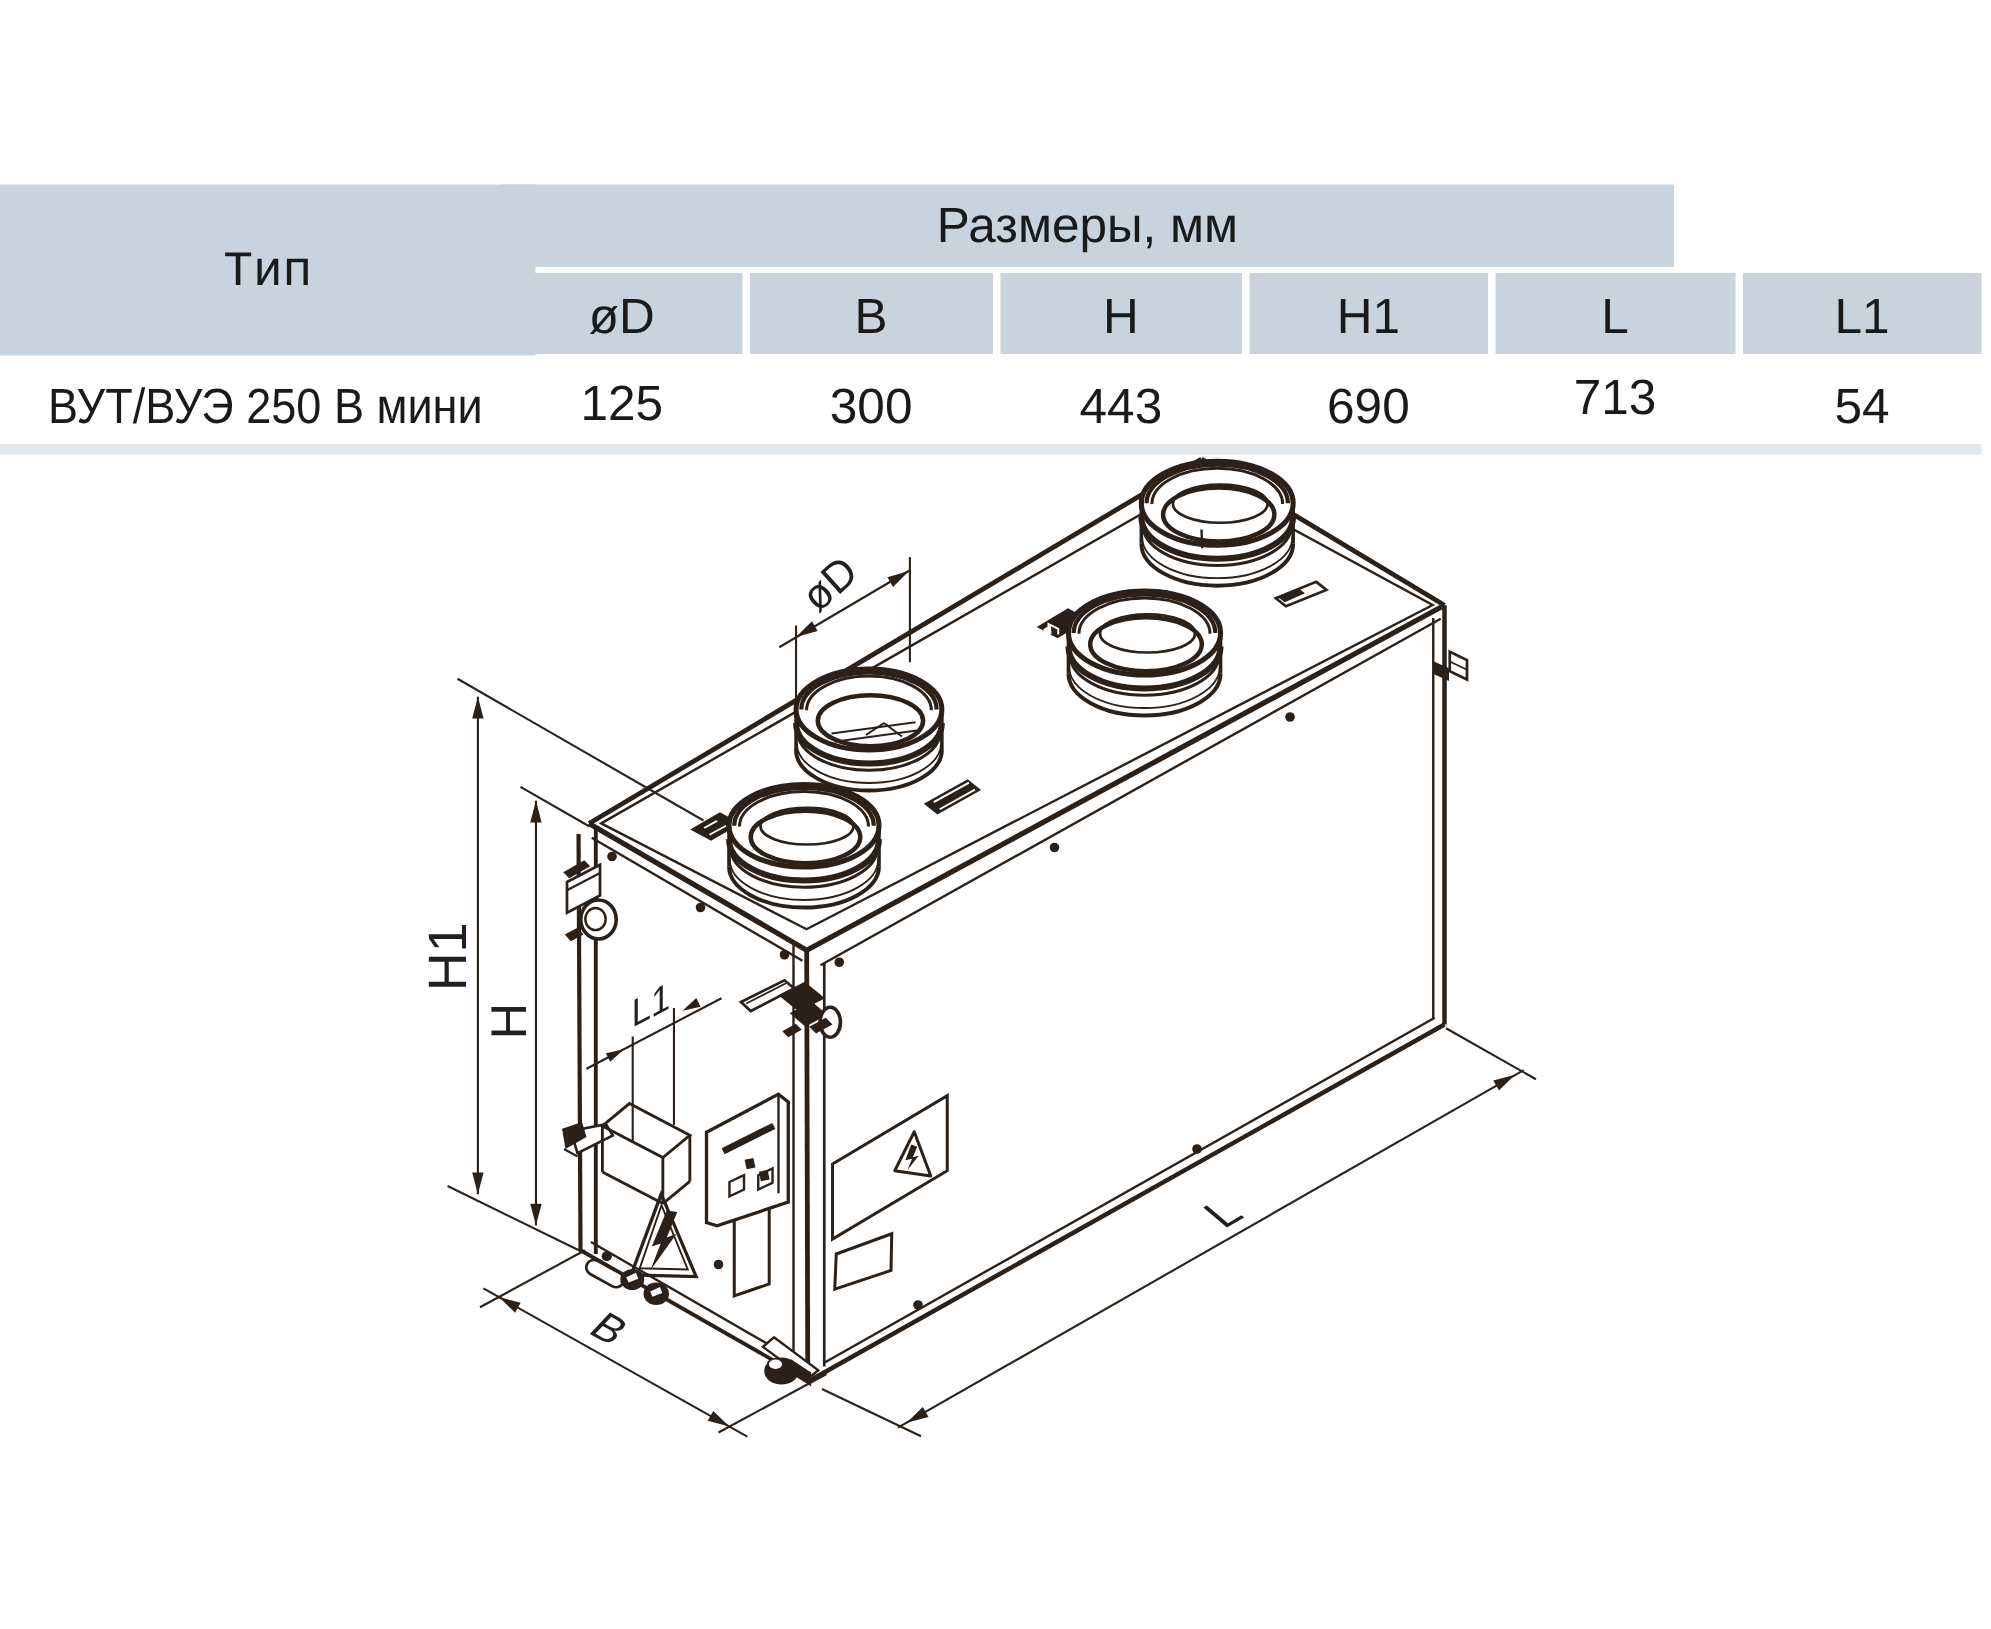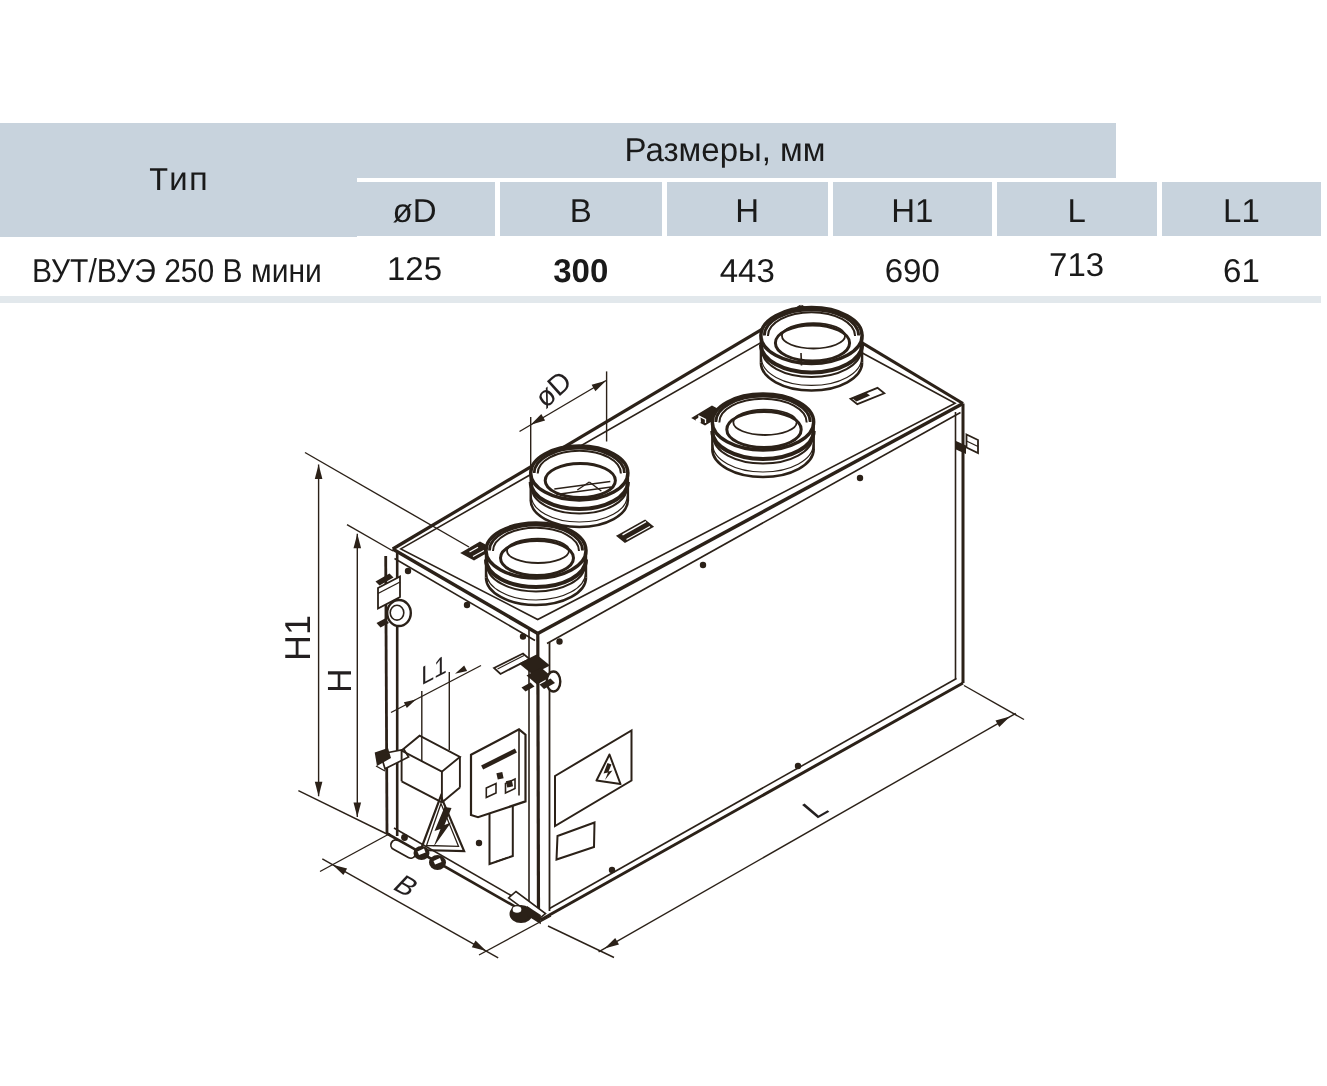--- a/index.html
+++ b/index.html
@@ -29,34 +29,34 @@
   </div>
 <div class="hc" style="left:996.5px;top:181.8px;width:160.3px;height:54.7px;padding-top:3px;">
     <span>L</span>
   </div>
 <div class="hc" style="left:1161.8px;top:181.8px;width:159.2px;height:54.7px;padding-top:3px;">
     <span>L1</span>
   </div>
 <div class="dc" style="left:334.0px;top:236.5px;width:161.0px;height:56px;padding-top:8.8px;">
     <span>125</span>
   </div>
-<div class="dc" style="left:500.0px;top:236.5px;width:161.5px;height:60px;padding-top:8.8px;font-weight:bold;">
+<div class="dc" style="left:500.0px;top:236.5px;width:161.5px;height:60px;padding-top:8.8px;">
     <span>300</span>
   </div>
 <div class="dc" style="left:666.5px;top:236.5px;width:161.5px;height:60px;padding-top:8.8px;">
     <span>443</span>
   </div>
 <div class="dc" style="left:833.0px;top:236.5px;width:158.5px;height:60px;padding-top:8.8px;">
     <span>690</span>
   </div>
 <div class="dc" style="left:996.5px;top:236.5px;width:160.3px;height:48px;padding-top:8.8px;">
     <span>713</span>
   </div>
 <div class="dc" style="left:1161.8px;top:236.5px;width:159.2px;height:60px;padding-top:8.8px;">
-    <span>61</span>
+    <span>54</span>
   </div>
 <div style="position:absolute;left:0px;top:296px;width:1321px;height:6.5px;background:#e2e8ec;"></div>
 <div class="dc" style="left:23px;top:236.5px;width:306px;height:60px;justify-content:flex-end;padding-top:8.8px;margin-left:21px;">
     <span style="transform:scaleX(0.91);transform-origin:0 50%;white-space:nowrap;">ВУТ/ВУЭ 250 В мини</span>
   </div>
 <svg width="1327" height="1086" viewBox="0 0 1327 1086">
 <line x1="392.7" y1="549.0" x2="801.0" y2="306.1" stroke="#2b2118" stroke-width="3.2" stroke-linecap="butt"></line>
 <line x1="801.0" y1="306.1" x2="963.0" y2="403.5" stroke="#2b2118" stroke-width="3.2" stroke-linecap="butt"></line>
 <line x1="963.0" y1="403.5" x2="537.8" y2="633.5" stroke="#2b2118" stroke-width="3.5" stroke-linecap="butt"></line>
 <line x1="537.8" y1="633.5" x2="392.7" y2="549.0" stroke="#2b2118" stroke-width="3.5" stroke-linecap="butt"></line>

